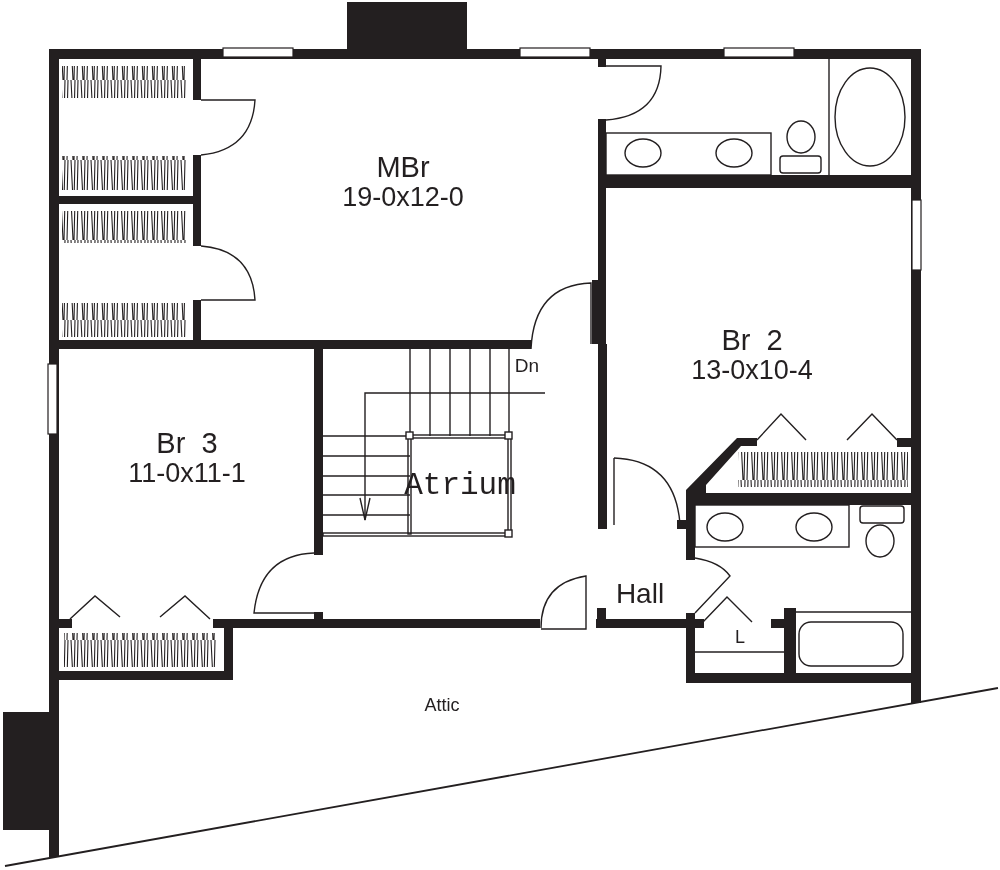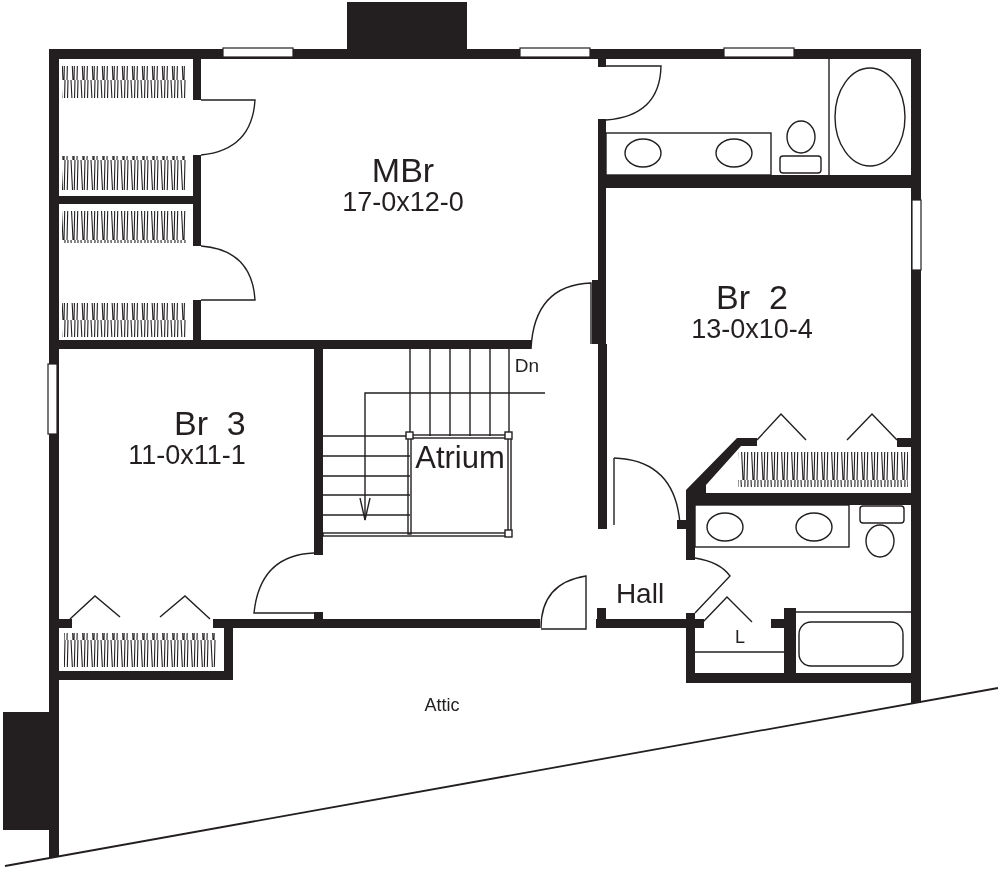--- a/index.html
+++ b/index.html
@@ -11,21 +11,21 @@
   .win { fill: #ffffff; stroke: #231f20; stroke-width: 1.2; }
   .label {
     position: absolute;
     font-family: "Liberation Sans", sans-serif;
     color: #231f20;
     text-align: center;
     line-height: 1;
     white-space: nowrap;
     transform: translateX(-50%);
   }
-  .room-name { font-size: 34px; }
+  .room-name { font-size: 29px; }
   .room-dim { font-size: 27px; margin-top: 2px; }
   .small { font-size: 20px; }
   .tiny { font-size: 18px; text-align: right; }
 </style>
 </head>
 <body>
 
 <svg id="plan" viewBox="0 0 1000 870" xmlns="http://www.w3.org/2000/svg">
   <defs>
     <pattern id="hang" width="10" height="40" patternUnits="userSpaceOnUse">
@@ -146,27 +146,27 @@
   <line class="thin" x1="695" y1="652" x2="784" y2="652"></line>
   <line class="thin" x1="796" y1="612" x2="911" y2="612"></line>
   <rect class="thin" x="799" y="622" width="104" height="44" rx="12"></rect>
   <rect class="wall" x="686" y="673" width="235" height="10"></rect>
 
   <line x1="5" y1="866" x2="998" y2="688" stroke="#231f20" stroke-width="1.8"></line>
 </svg>
 
 <div class="label" style="left:403px; top:153px;">
   <div class="room-name">MBr</div>
-  <div class="room-dim">17-0x12-0</div>
+  <div class="room-dim">19-0x12-0</div>
 </div>
 <div class="label" style="left:752px; top:280px;">
-  <div class="room-name" style="white-space:pre;">Br  2</div>
+  <div class="room-name" style="white-space:pre;margin-top:46px;">Br  2</div>
   <div class="room-dim">13-0x10-4</div>
 </div>
-<div class="label" style="left:187px; top:406px;text-align:right;">
+<div class="label" style="left:187px; top:429px;">
   <div class="room-name" style="white-space:pre;">Br  3</div>
   <div class="room-dim">11-0x11-1</div>
 </div>
-<div class="label room-name" style="left:460px; top:442px; font-size:31px;">Atrium</div>
+<div class="label room-name" style="left:460px; top:470px; font-size:31px;font-family:Liberation Mono, monospace;">Atrium</div>
 <div class="label room-name" style="left:640px; top:580px; font-size:28px;">Hall</div>
 <div class="label tiny" style="left:442px; top:696px;">Attic</div>
 <div class="label small" style="left:527px; top:356px; font-size:19px;">Dn</div>
 <div class="label small" style="left:740px; top:628px; font-size:18px;">L</div>
 
 </body></html>

